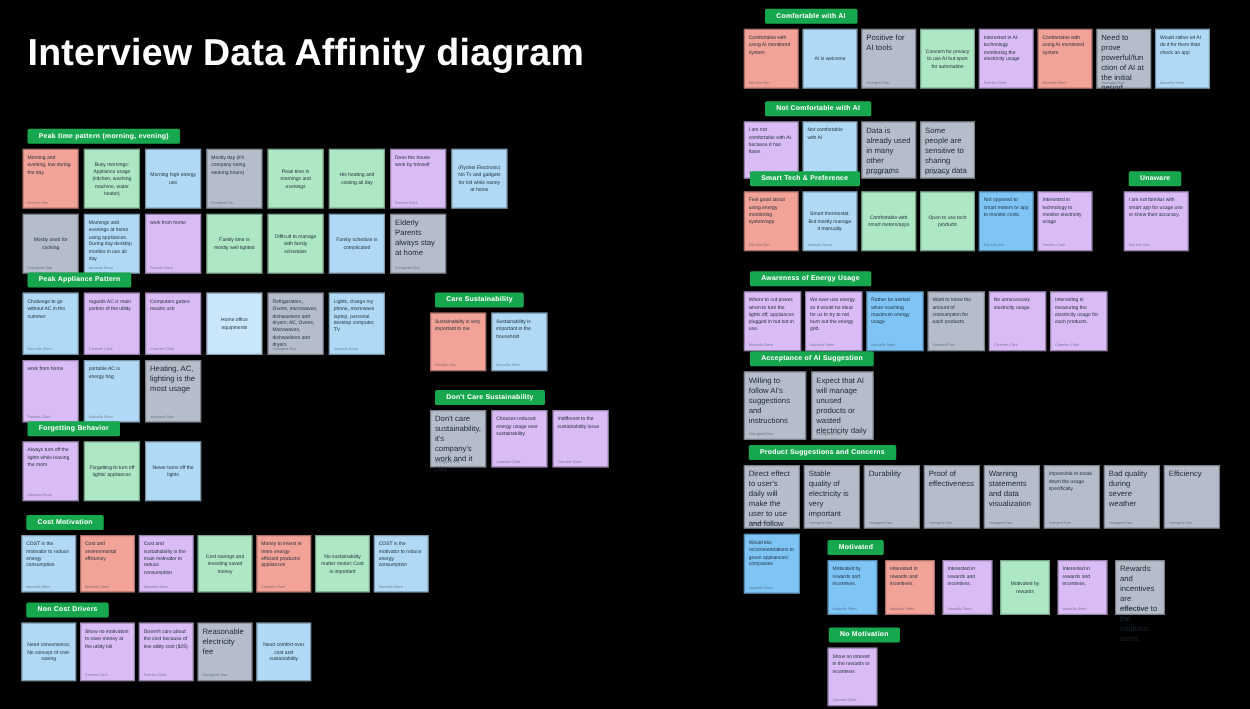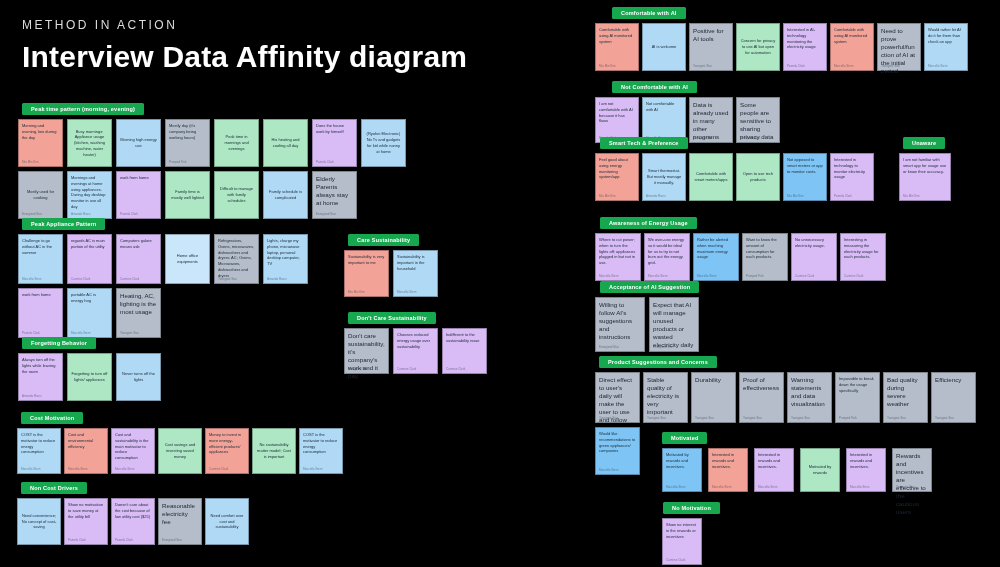--- a/index.html
+++ b/index.html
@@ -36,21 +36,20 @@
   .c-blue{background:var(--note_blue);}
   .c-skyblue{background:var(--note_skyblue);}
   .c-gray{background:var(--note_gray);}
   .c-purple{background:var(--note_purple);}
   .c-lightblue{background:var(--note_lightblue);}
 </style>
 </head>
 <body>
 
 <div class="header">
-  <div class="eyebrow">METHOD IN ACTION</div>
   <div class="title">Interview Data Affinity diagram</div>
 </div>
 
 <div id="board">
     <div class="cluster" style="left: 18px; top: 97px;"><div class="label" style="margin-left: 4px;">Peak time pattern (morning, evening)</div><div class="row" style="gap: 4px;">
         <div class="note c-red tl" style="width: 45px; height: 48px;">
           <div class="nt">Morning and evening, low during the day</div>
           <div class="na">Mia Min Kim</div>
         </div>
         <div class="note c-green" style="width: 45px; height: 48px;">

